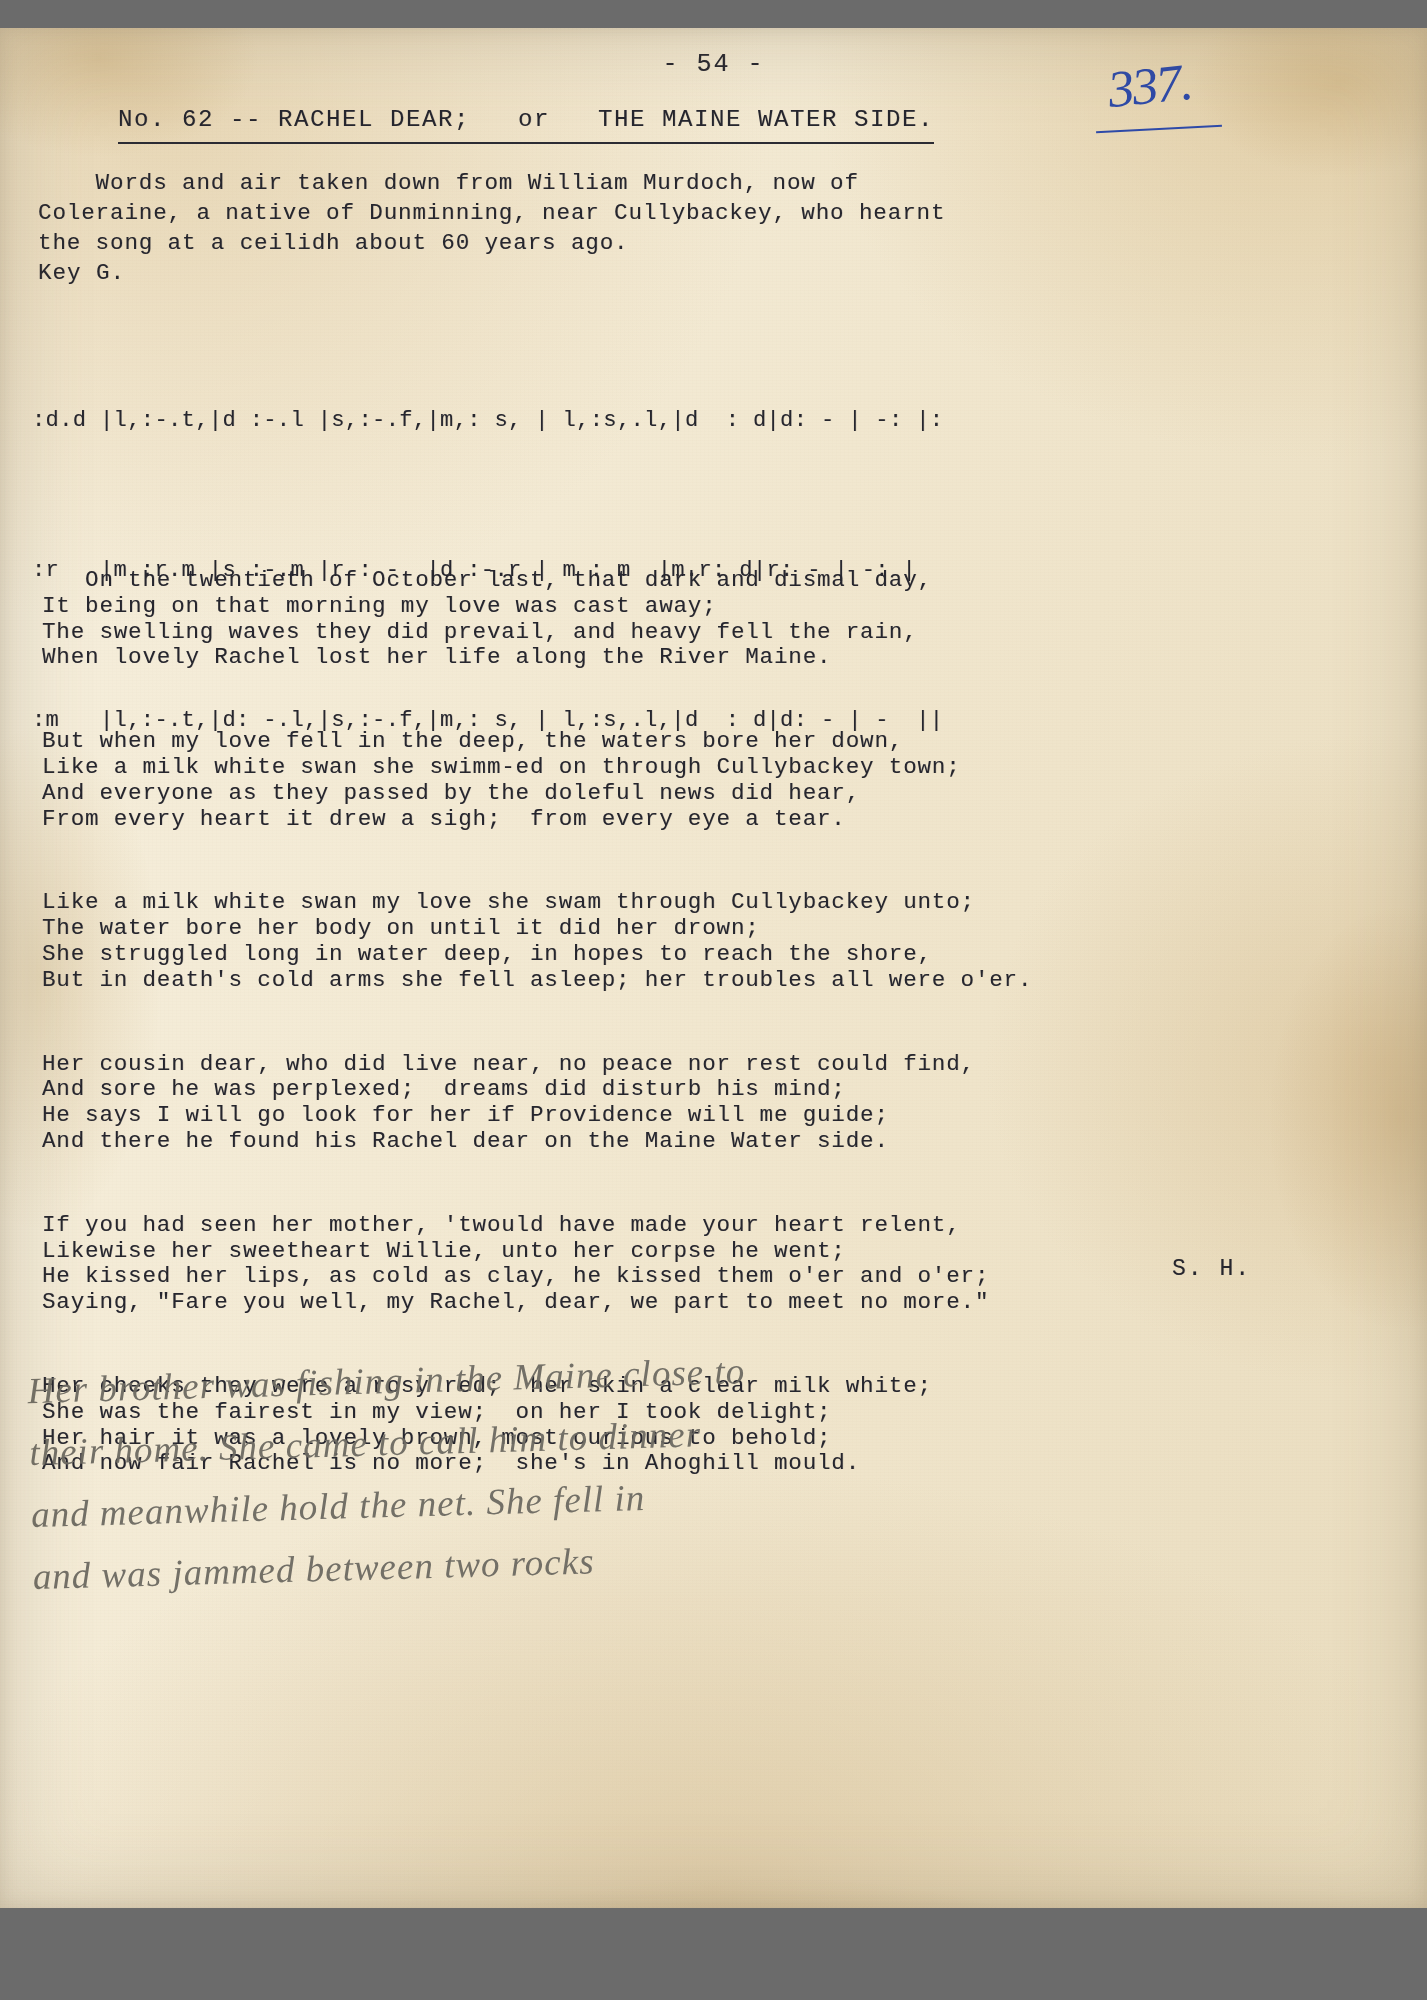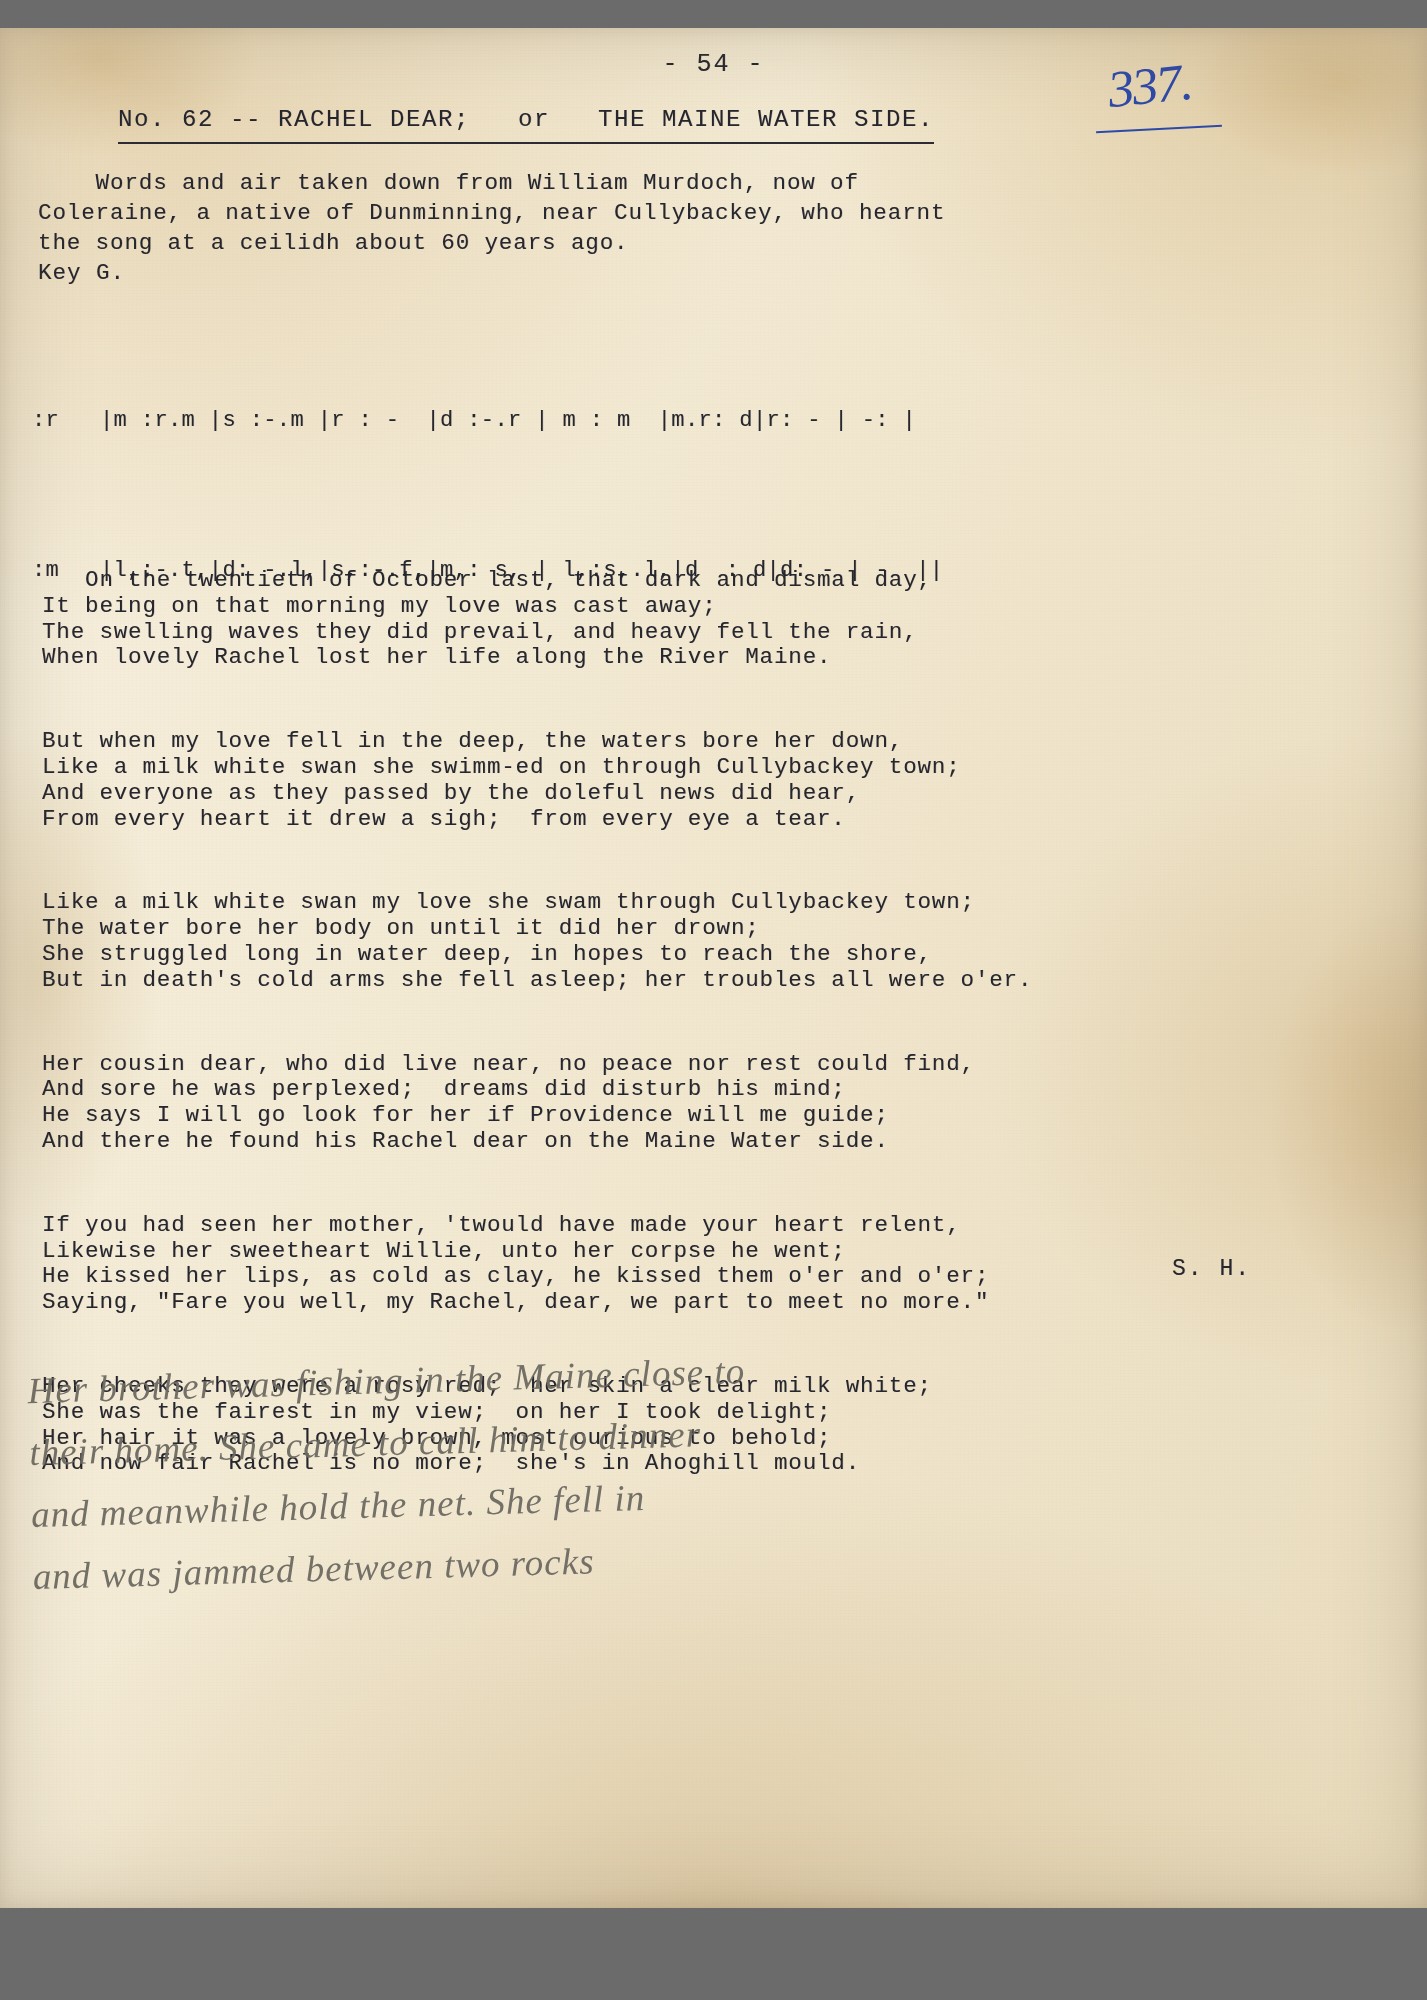--- a/index.html
+++ b/index.html
@@ -187,34 +187,35 @@
 
     <div class="typed title">No. 62 -- RACHEL DEAR;   or   THE MAINE WATER SIDE.</div>
 
     <div class="typed para headnote">    Words and air taken down from William Murdoch, now of
 Coleraine, a native of Dunminning, near Cullybackey, who hearnt
 the song at a ceilidh about 60 years ago.</div>
 
     <div class="typed keyline">Key G.</div>
 
     <div class="typed notation">
+      <span class="row">:d.d |l,:-.t,|d :-.l |s,:-.f,|m,: s, | l,:s,.l,|d  : d|d: - | -: |:</span>
       <span class="row">:r   |m :r.m |s :-.m |r : -  |d :-.r | m : m  |m.r: d|r: - | -: |</span>
       <span class="row">:m   |l,:-.t,|d: -.l,|s,:-.f,|m,: s, | l,:s,.l,|d  : d|d: - | -  ||</span>
     </div>
 
     <div class="typed verses">
       <div class="verse">   On the twentieth of October last, that dark and dismal day,
 It being on that morning my love was cast away;
 The swelling waves they did prevail, and heavy fell the rain,
 When lovely Rachel lost her life along the River Maine.</div>
       <div class="verse">But when my love fell in the deep, the waters bore her down,
 Like a milk white swan she swimm-ed on through Cullybackey town;
 And everyone as they passed by the doleful news did hear,
 From every heart it drew a sigh;  from every eye a tear.</div>
-      <div class="verse">Like a milk white swan my love she swam through Cullybackey town;
+      <div class="verse">Like a milk white swan my love she swam through Cullybackey unto;
 The water bore her body on until it did her drown;
 She struggled long in water deep, in hopes to reach the shore,
 But in death's cold arms she fell asleep; her troubles all were o'er.</div>
       <div class="verse">Her cousin dear, who did live near, no peace nor rest could find,
 And sore he was perplexed;  dreams did disturb his mind;
 He says I will go look for her if Providence will me guide;
 And there he found his Rachel dear on the Maine Water side.</div>
       <div class="verse">If you had seen her mother, 'twould have made your heart relent,
 Likewise her sweetheart Willie, unto her corpse he went;
 He kissed her lips, as cold as clay, he kissed them o'er and o'er;

